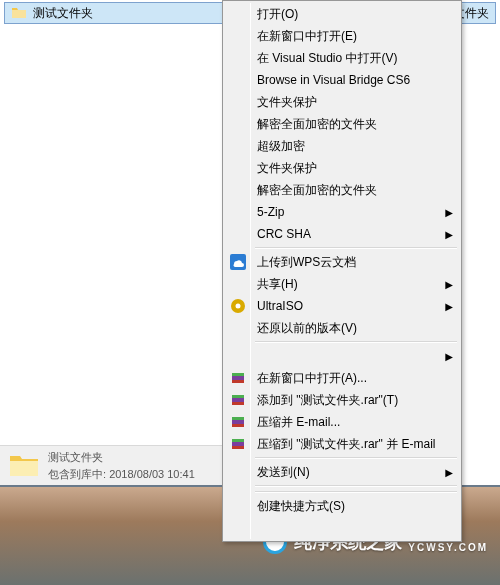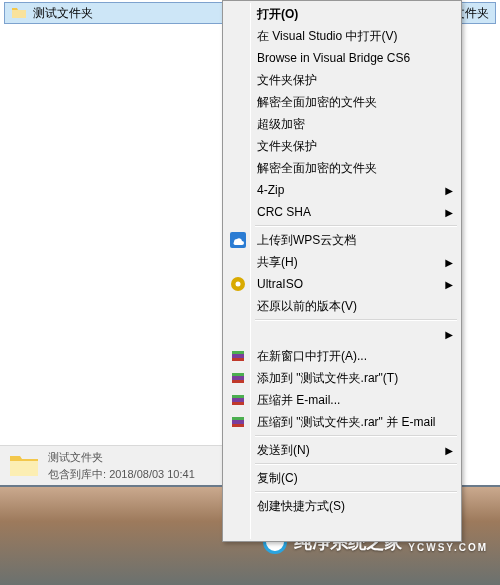--- a/index.html
+++ b/index.html
@@ -15,21 +15,21 @@
   .status-bar .lines { display:flex; flex-direction:column; gap:2px;}
   .taskbar { position:absolute; left:0; right:0; bottom:0; height:100px; background:linear-gradient(to bottom,#caa98e 0%,#9d7a5c 35%,#6b716f 100%); border-top:2px solid #6a7a8a;}
   .watermark { position:absolute; right:12px; bottom:30px; display:flex; align-items:center; color:#fff; font-size:18px; font-weight:bold; text-shadow:0 1px 2px rgba(0,0,0,.4);}
   .watermark .wm-icon { width:26px;height:26px;margin-right:6px;}
   .watermark .sub { font-size:10px; letter-spacing:2px; margin-left:6px; align-self:flex-end; margin-bottom:2px;}
   
   .context-menu { position:absolute; top:0; left:222px; width:240px; background:#f0f0f0; border:1px solid #979797; box-shadow:2px 2px 4px rgba(0,0,0,.25); padding:2px; }
   .menu-gutter { position:absolute; top:2px; bottom:2px; left:2px; width:26px; background:#f0f0f0; border-right:1px solid #e0e0e0;}
   .menu-gutter::after{content:"";position:absolute;top:0;bottom:0;right:-1px;width:1px;background:#fff;}
   .menu-item { position:relative; display:flex; align-items:center; height:22px; padding-left:32px; padding-right:18px; color:#000; cursor:default; }
-  .menu-item.bold span { font-weight:bold; }
+  .menu-item.bold span { font-weight:normal; }
   .menu-item .arrow { position:absolute; right:6px; font-size:10px; color:#000;}
   .menu-item .mi-icon { position:absolute; left:5px; width:16px; height:16px; }
   .menu-sep { position:relative; height:6px; }
   .menu-sep::after { content:""; position:absolute; left:30px; right:2px; top:2px; height:1px; background:#d7d7d7; border-bottom:1px solid #fff;}
   
   svg { display:block; }
 </style>
 </head>
 <body>
 
@@ -73,20 +73,23 @@
   </div>
 </div>
 
 <div class="context-menu">
   <div class="menu-gutter"></div>
 
   <div class="menu-item bold">
       <span>打开(O)</span>
     </div>
   <div class="menu-item">
+      <span>在新窗口中打开(E)</span>
+    </div>
+  <div class="menu-item">
       <span>在 Visual Studio 中打开(V)</span>
     </div>
   <div class="menu-item">
       <span>Browse in Visual Bridge CS6</span>
     </div>
   <div class="menu-item">
       <span>文件夹保护</span>
     </div>
   <div class="menu-item">
       <span>解密全面加密的文件夹</span>
@@ -94,21 +97,21 @@
   <div class="menu-item">
       <span>超级加密</span>
     </div>
   <div class="menu-item">
       <span>文件夹保护</span>
     </div>
   <div class="menu-item">
       <span>解密全面加密的文件夹</span>
     </div>
   <div class="menu-item">
-      <span>4-Zip</span>
+      <span>5-Zip</span>
       <span class="arrow">▶</span>
     </div>
   <div class="menu-item">
       <span>CRC SHA</span>
       <span class="arrow">▶</span>
     </div>
 
   <div class="menu-sep"></div>
 
   <div class="menu-item">
@@ -186,23 +189,20 @@
 
   <div class="menu-sep"></div>
 
   <div class="menu-item">
       <span>发送到(N)</span>
       <span class="arrow">▶</span>
     </div>
 
   <div class="menu-sep"></div>
 
-  <div class="menu-item">
-      <span>复制(C)</span>
-    </div>
 
   <div class="menu-sep"></div>
 
   <div class="menu-item">
       <span>创建快捷方式(S)</span>
     </div>
   <div class="menu-item"></div>
 
 </div>
 

